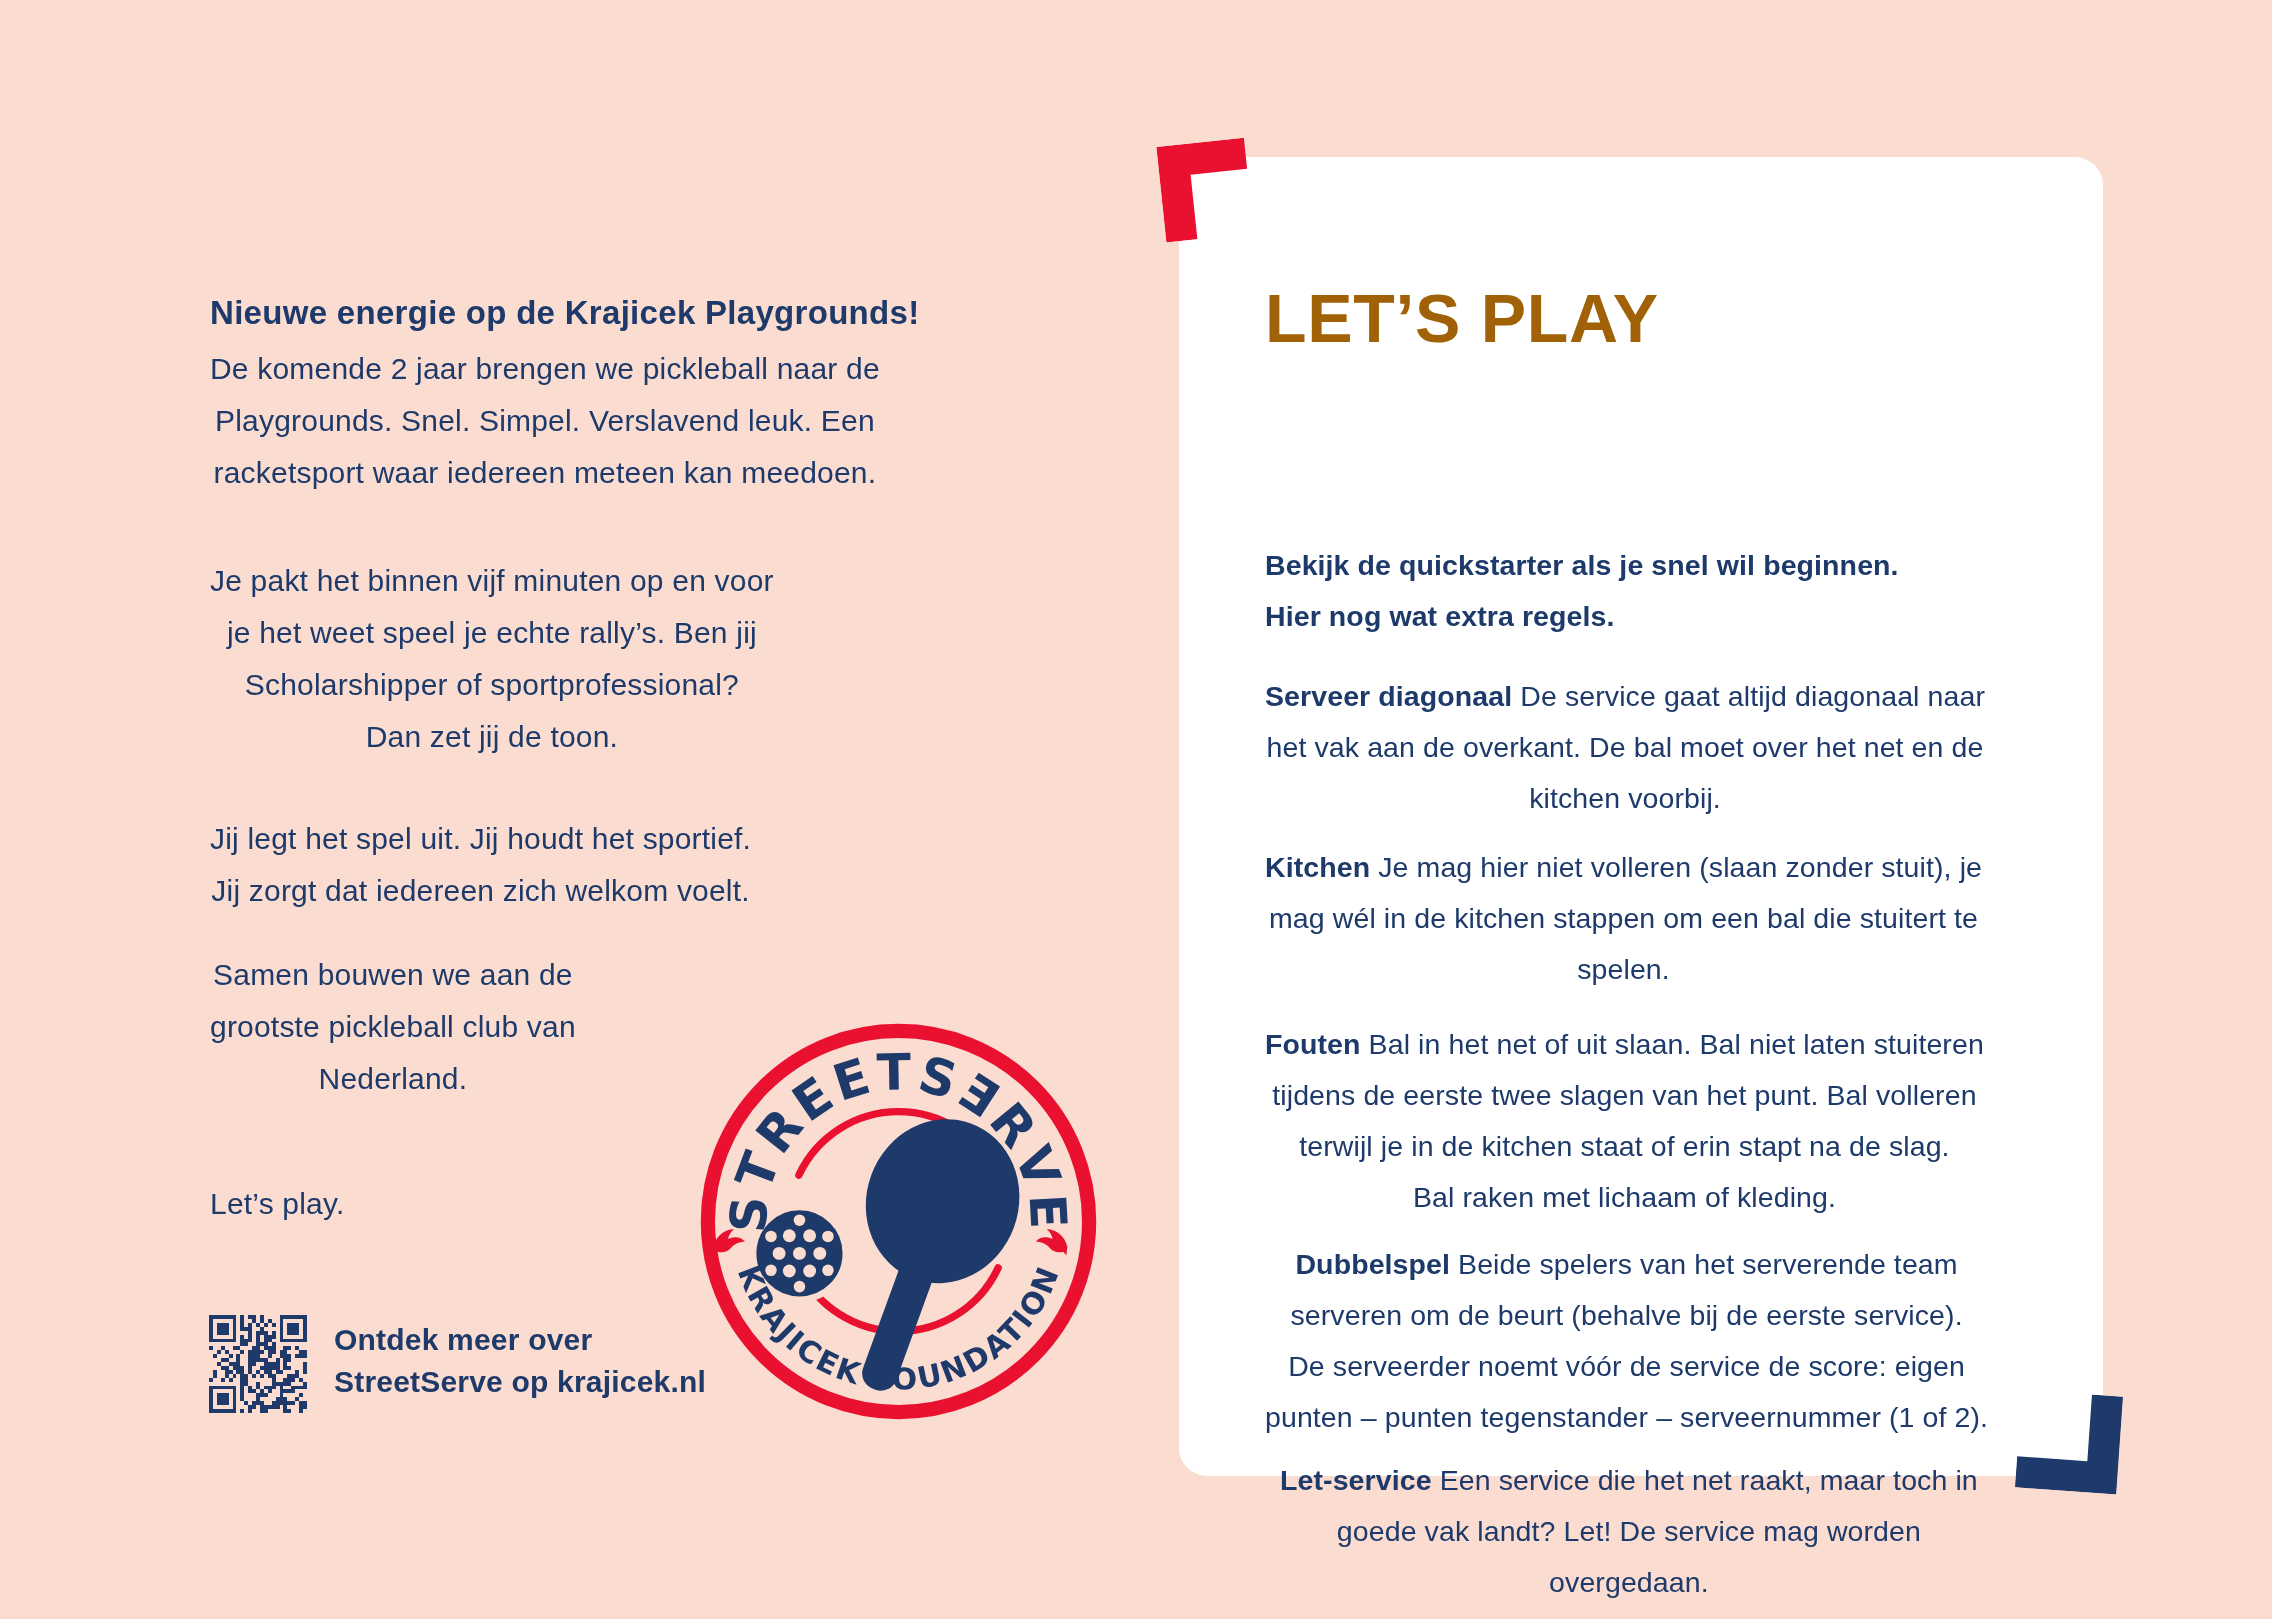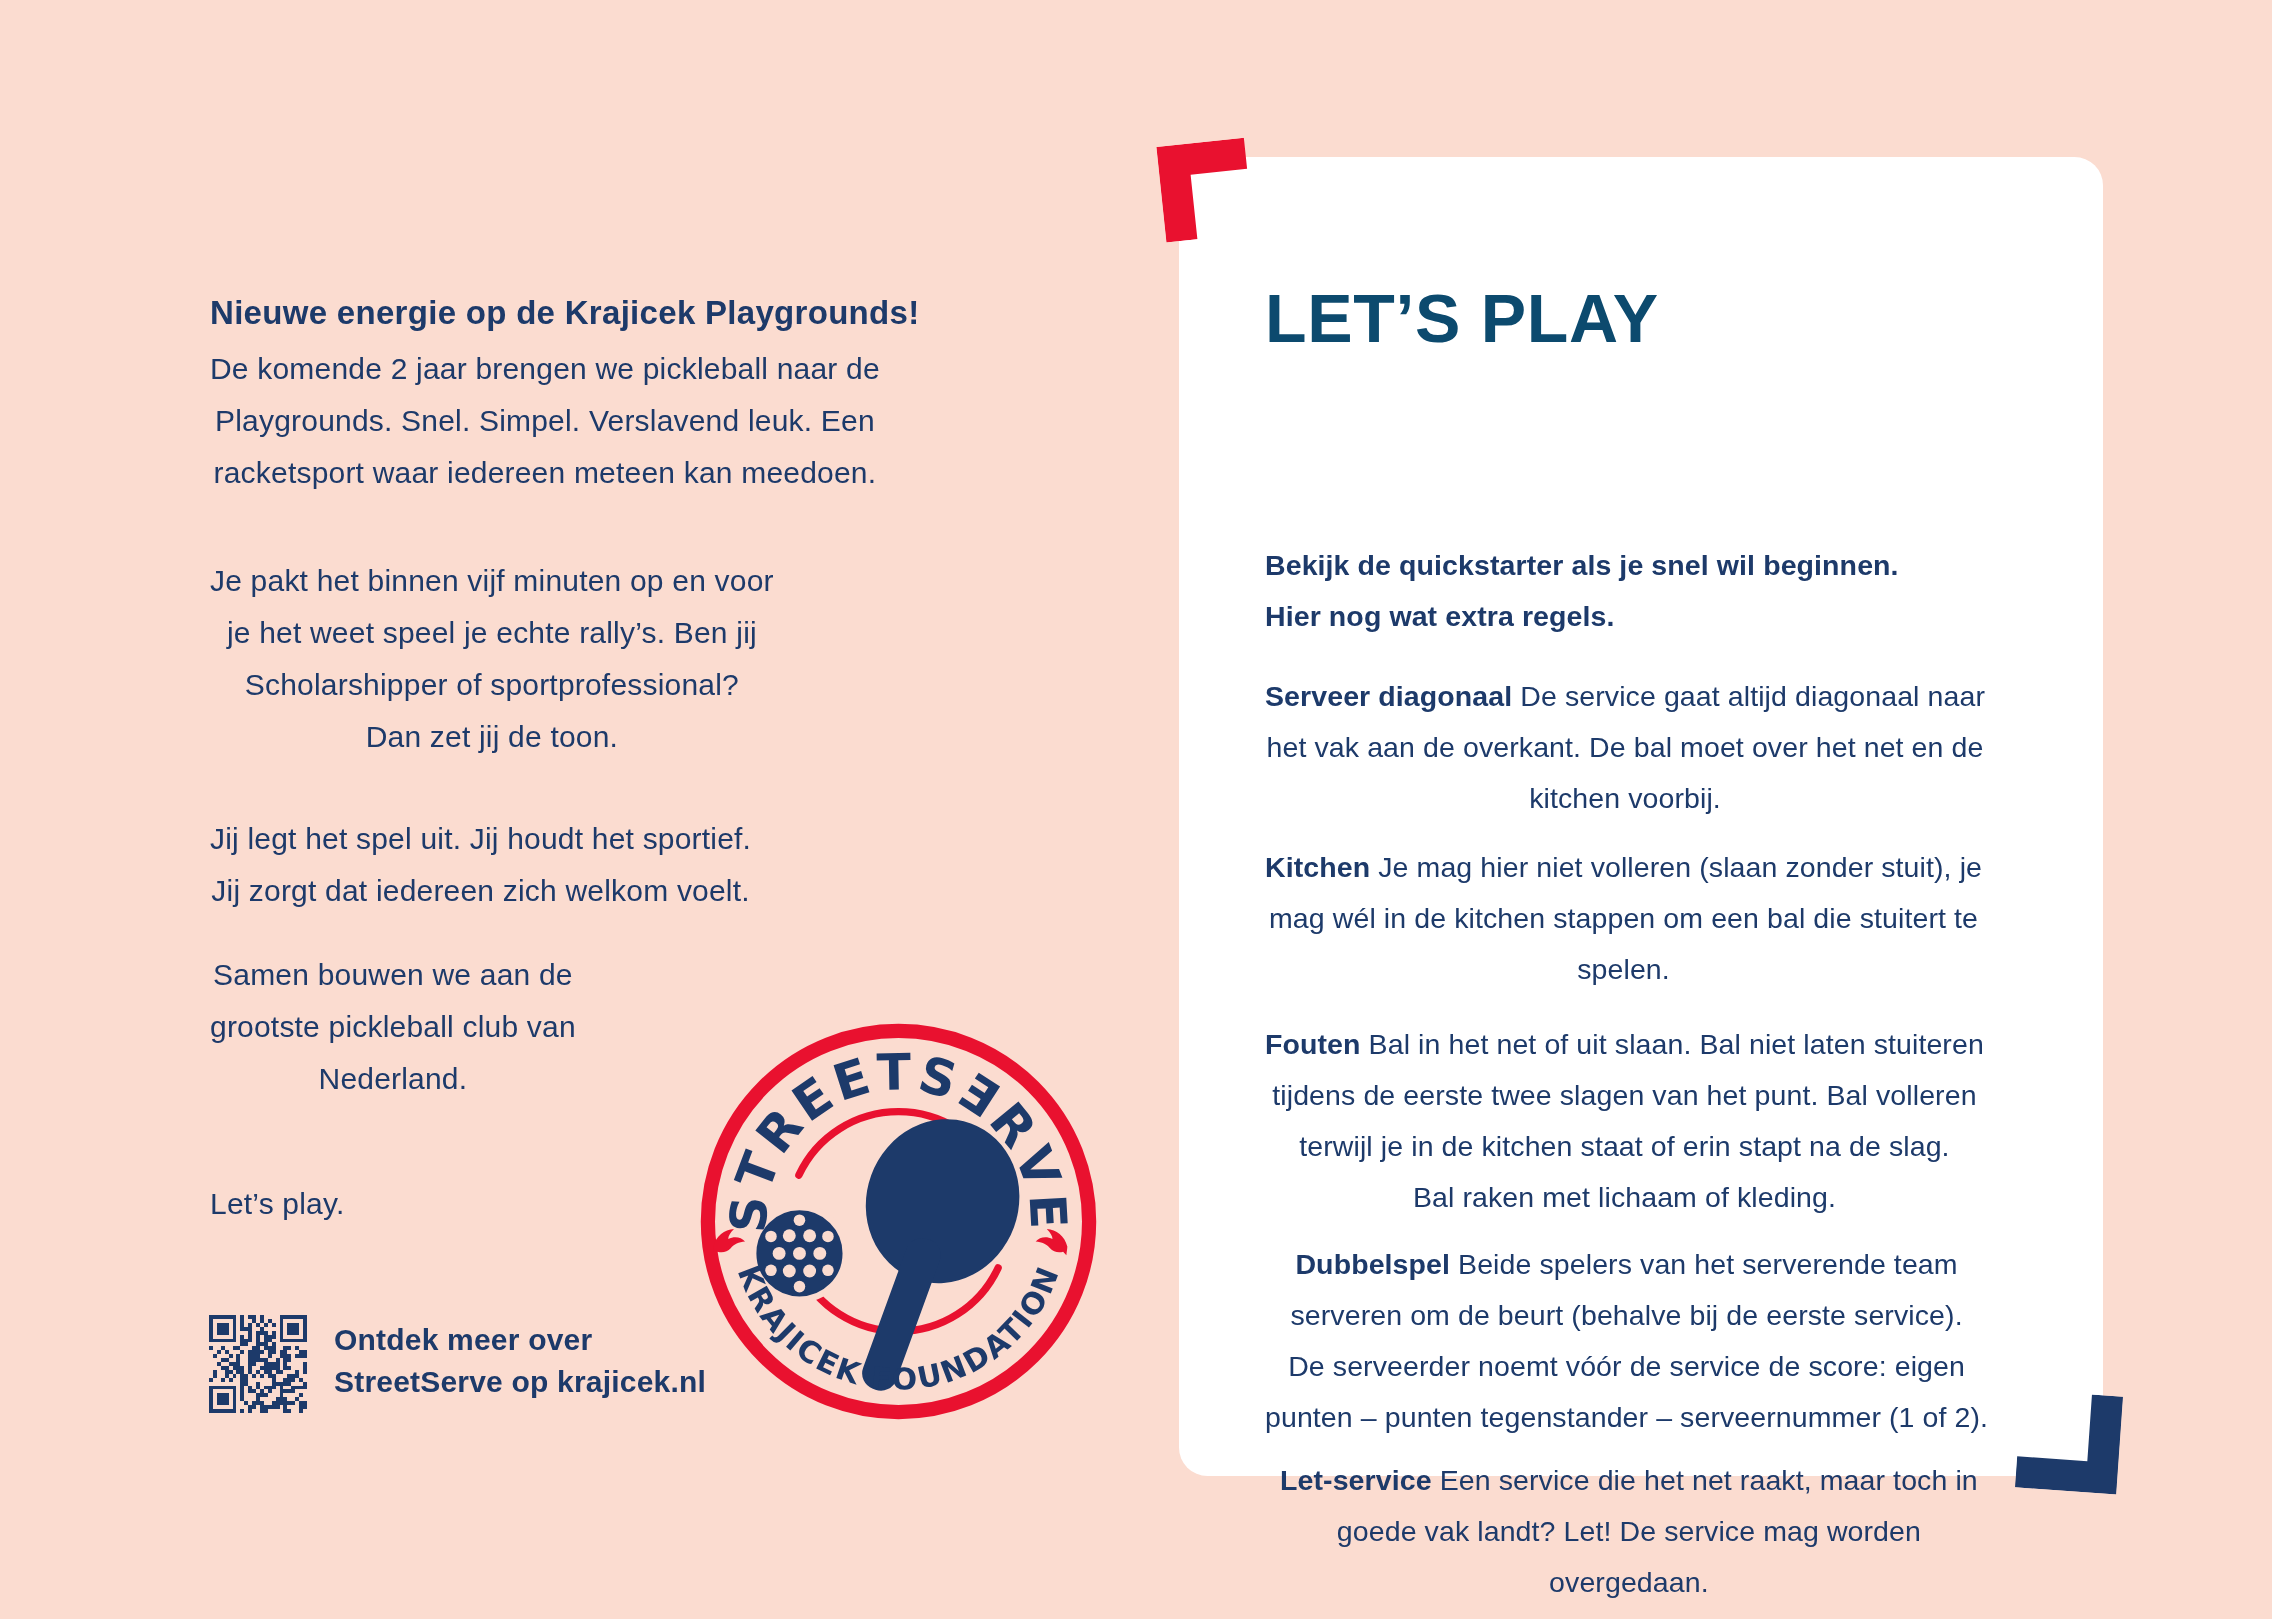--- a/index.html
+++ b/index.html
@@ -24,21 +24,21 @@
   }
   #qr-svg{width:98px;height:98px;display:block;}
   
   .card{
     position:absolute;left:1179px;top:157px;width:924px;height:1319px;
     background:#ffffff;border-radius:28.5px;
   }
   .card-title{
     position:absolute;left:86px;top:81px;
     font-size:68px;line-height:68px;font-weight:bold;letter-spacing:0.7px;
-    color:#0c4a6e;
+    color:#a16207;
   }
   .card-intro{
     position:absolute;left:86px;top:354px;
     font-size:28.5px;line-height:51px;font-weight:bold;
     white-space:pre-line;letter-spacing:0.1px;
   }
   .rule{
     position:absolute;left:86px;
     font-size:28.5px;line-height:51px;font-weight:normal;
     white-space:pre-line;letter-spacing:0.1px;text-align:center;

